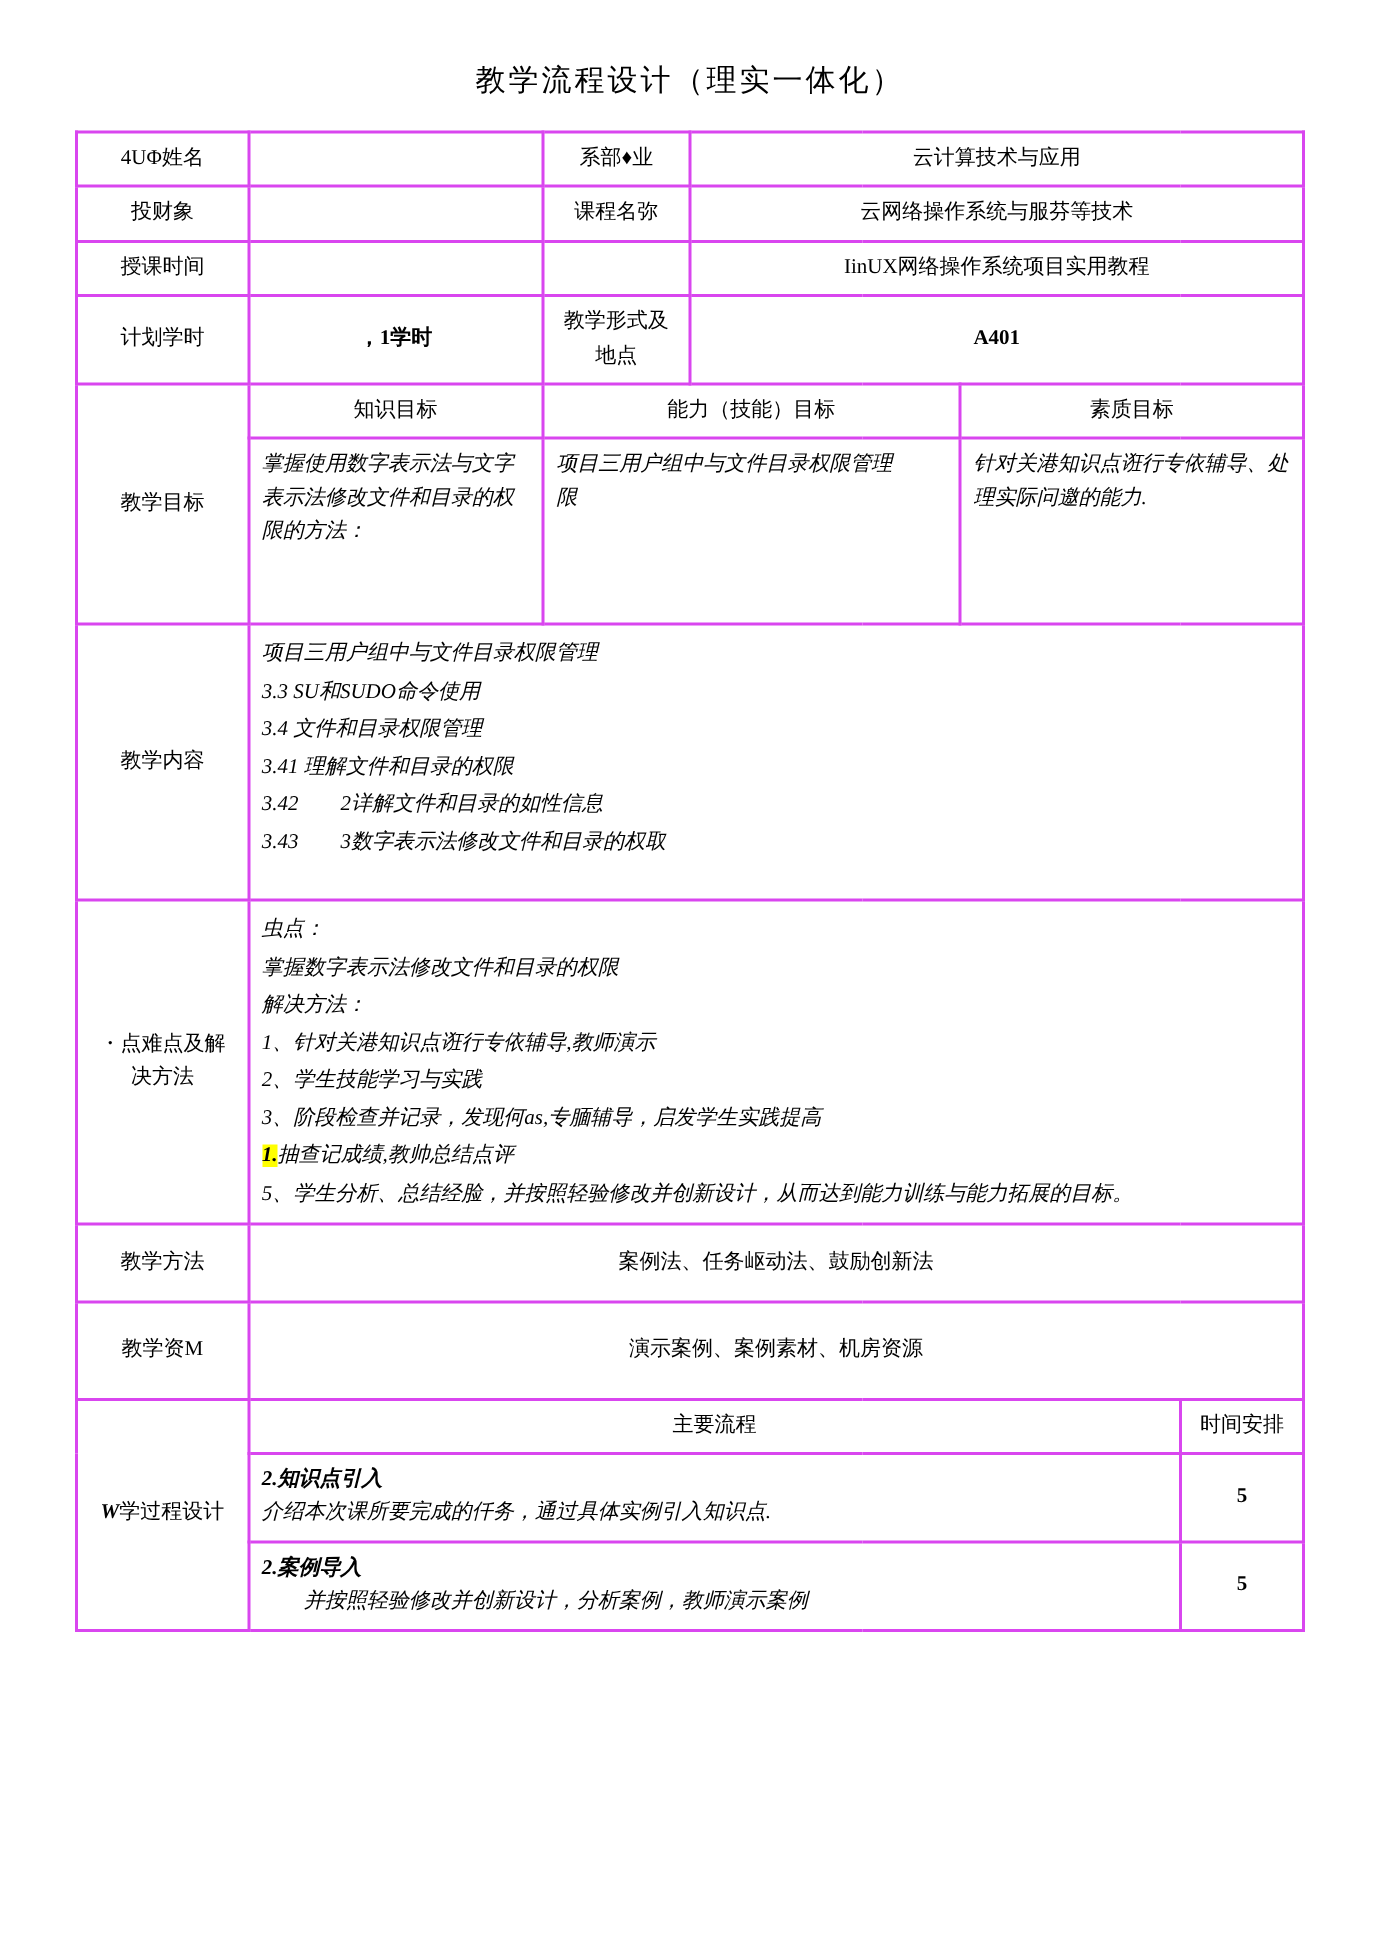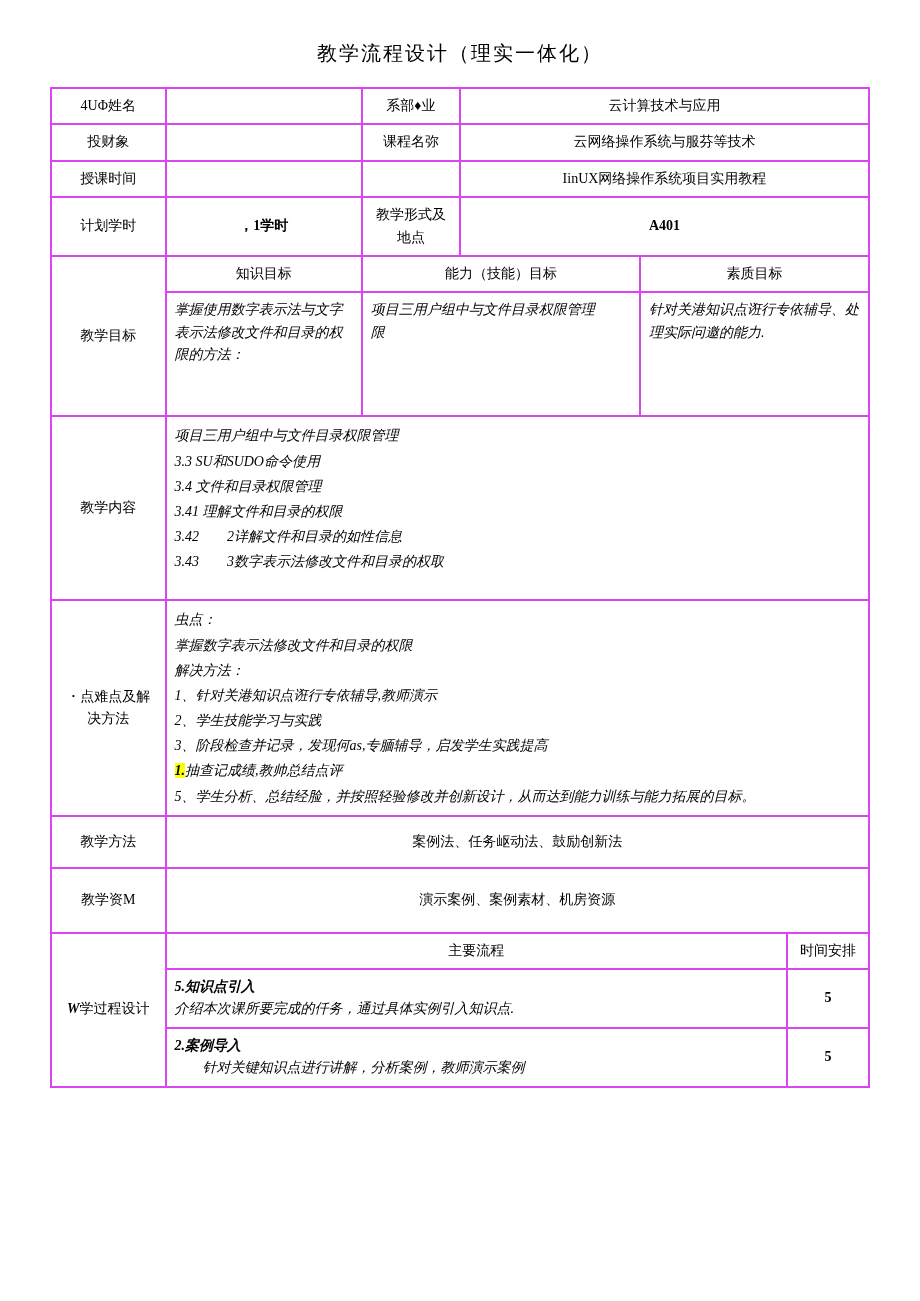--- a/index.html
+++ b/index.html
@@ -147,28 +147,28 @@
   </tr>
 
   <tr>
     <td rowspan="3" class="label-cell"><span class="italic-like bold">W</span>学过程设计</td>
     <td colspan="6" class="center">主要流程</td>
     <td class="center">时间安排</td>
   </tr>
 
   <tr>
     <td colspan="6" class="content-cell">
-      <span class="bold">5.知识点引入</span><br>
+      <span class="bold">2.知识点引入</span><br>
       <span>介绍本次课所要完成的仟务，通过具体实例引入知识点.</span>
     </td>
     <td class="center bold">5</td>
   </tr>
 
   <tr>
     <td colspan="6" class="content-cell">
       <span class="bold">2.案例导入</span><br>
-      <span>　　针对关键知识点进行讲解，分析案例，教师演示案例</span>
+      <span>　　并按照轻验修改并创新设计，分析案例，教师演示案例</span>
     </td>
     <td class="center bold">5</td>
   </tr>
 
 </tbody>
   </table>
 
 </body></html>

